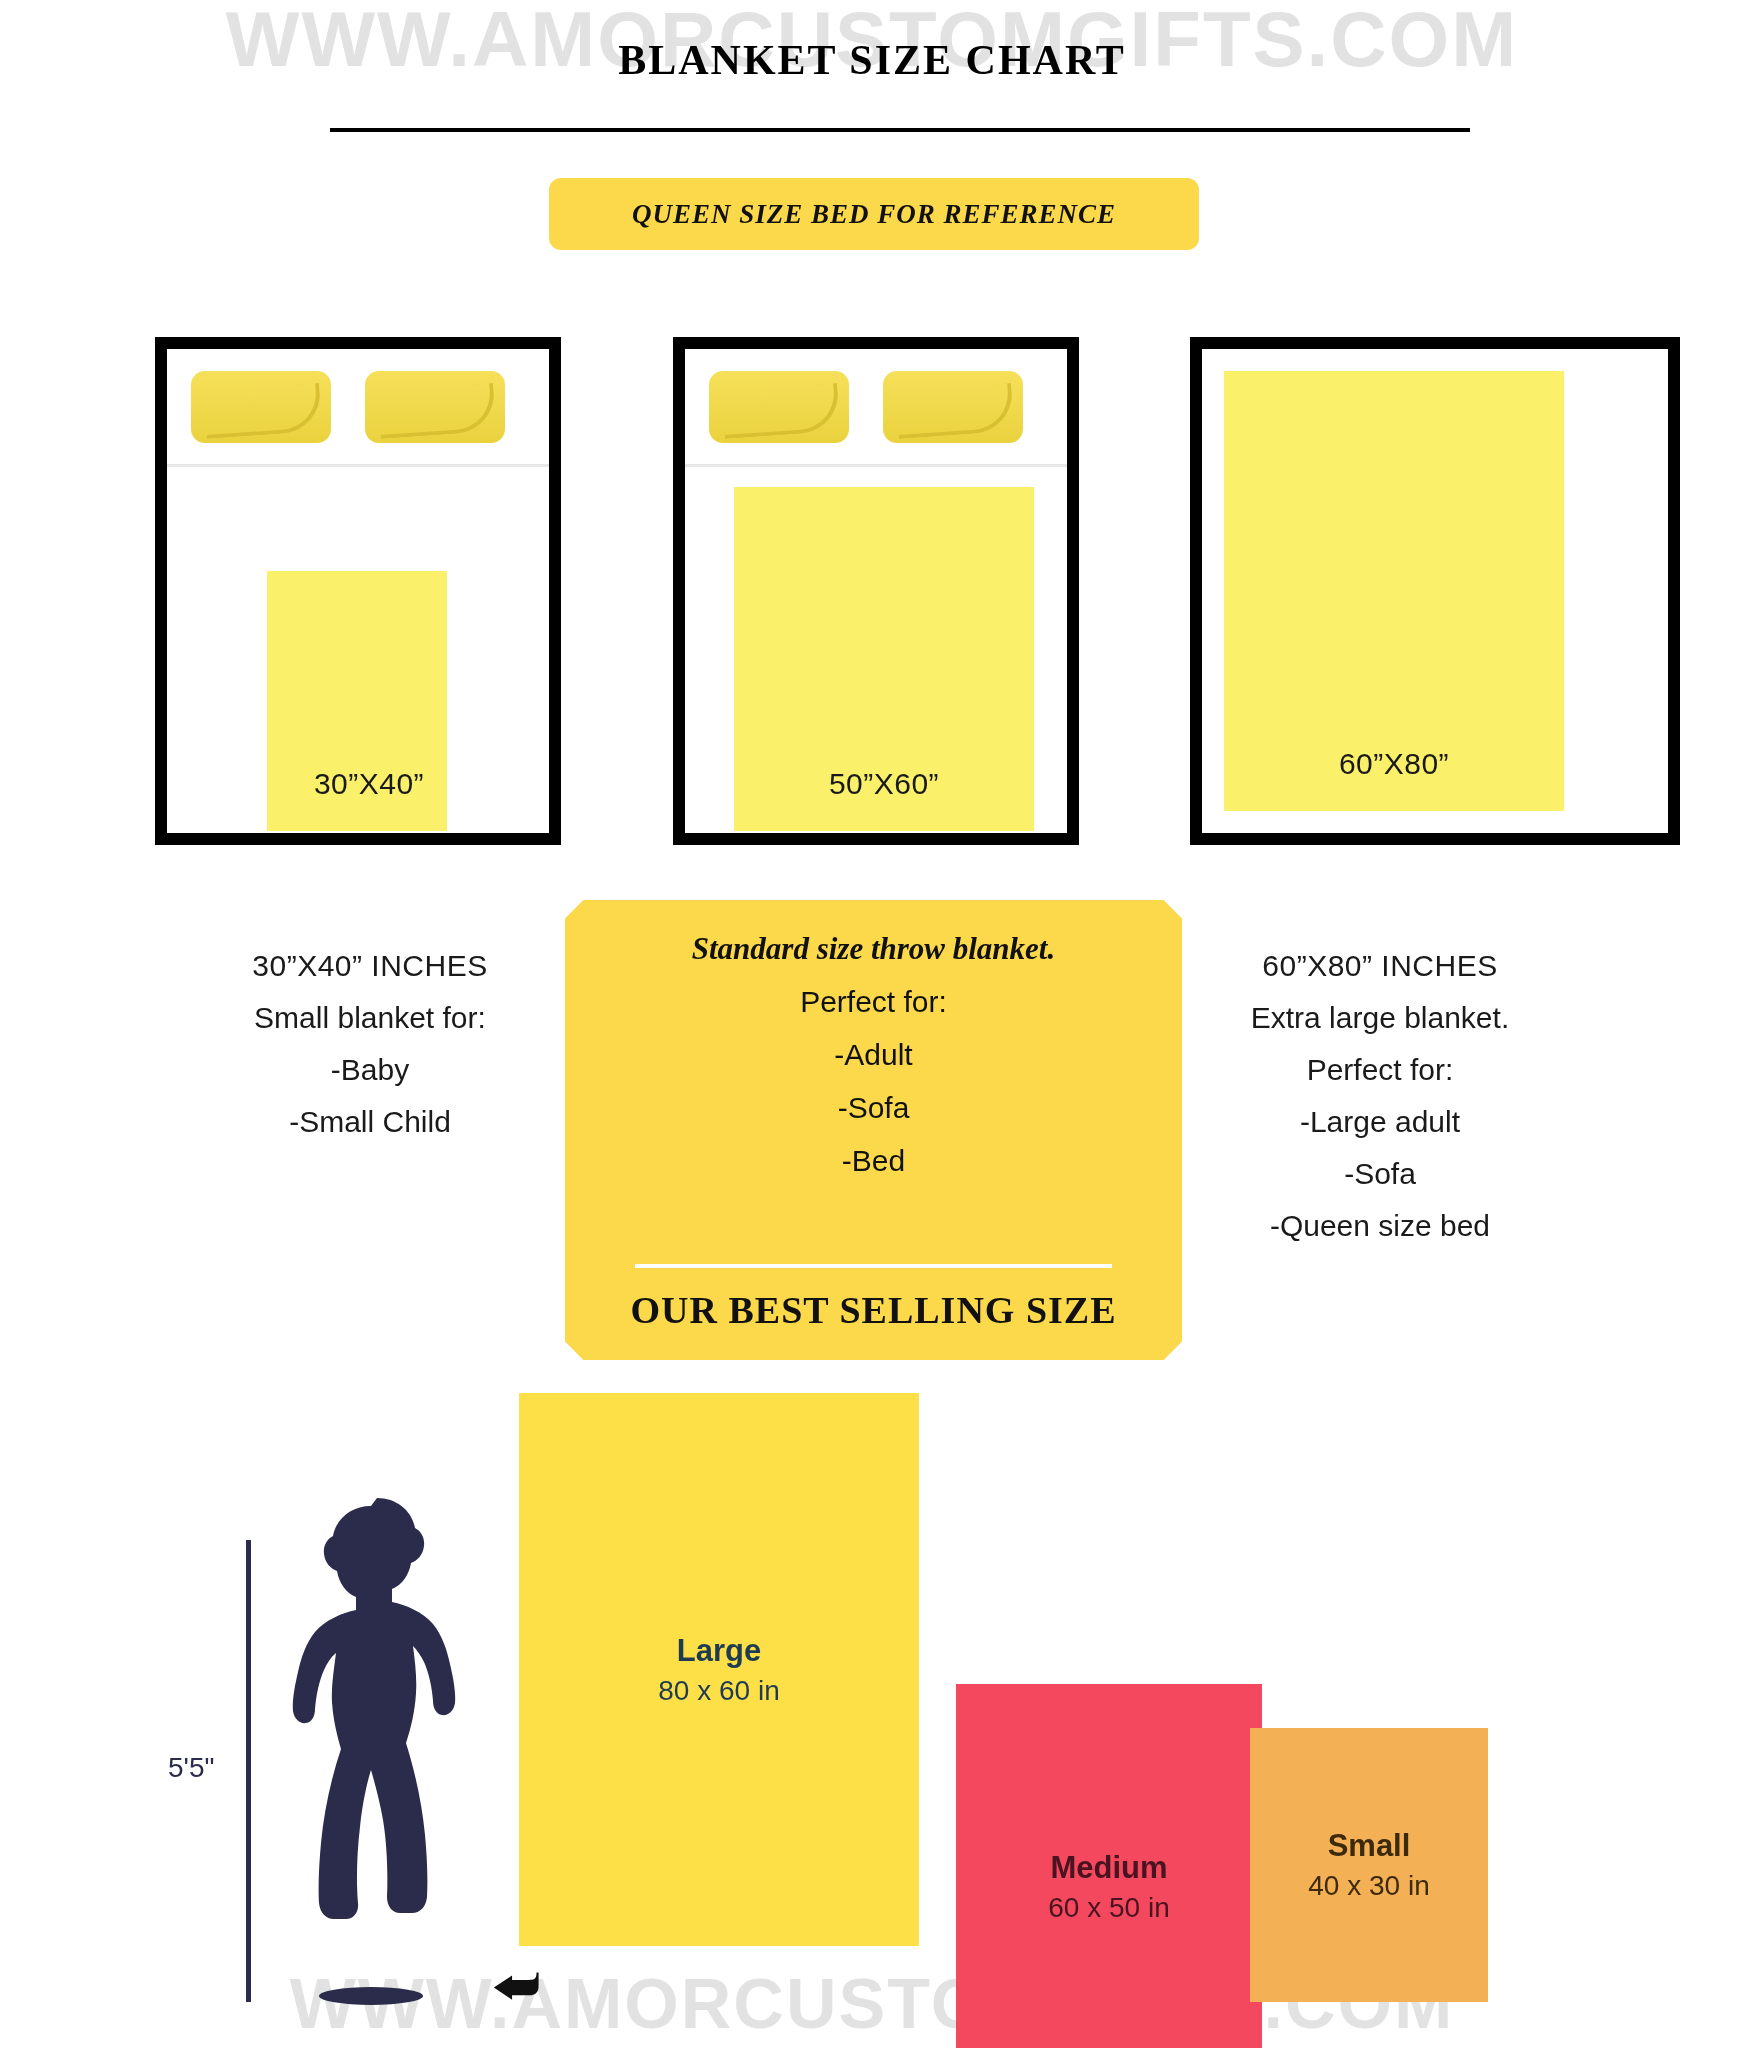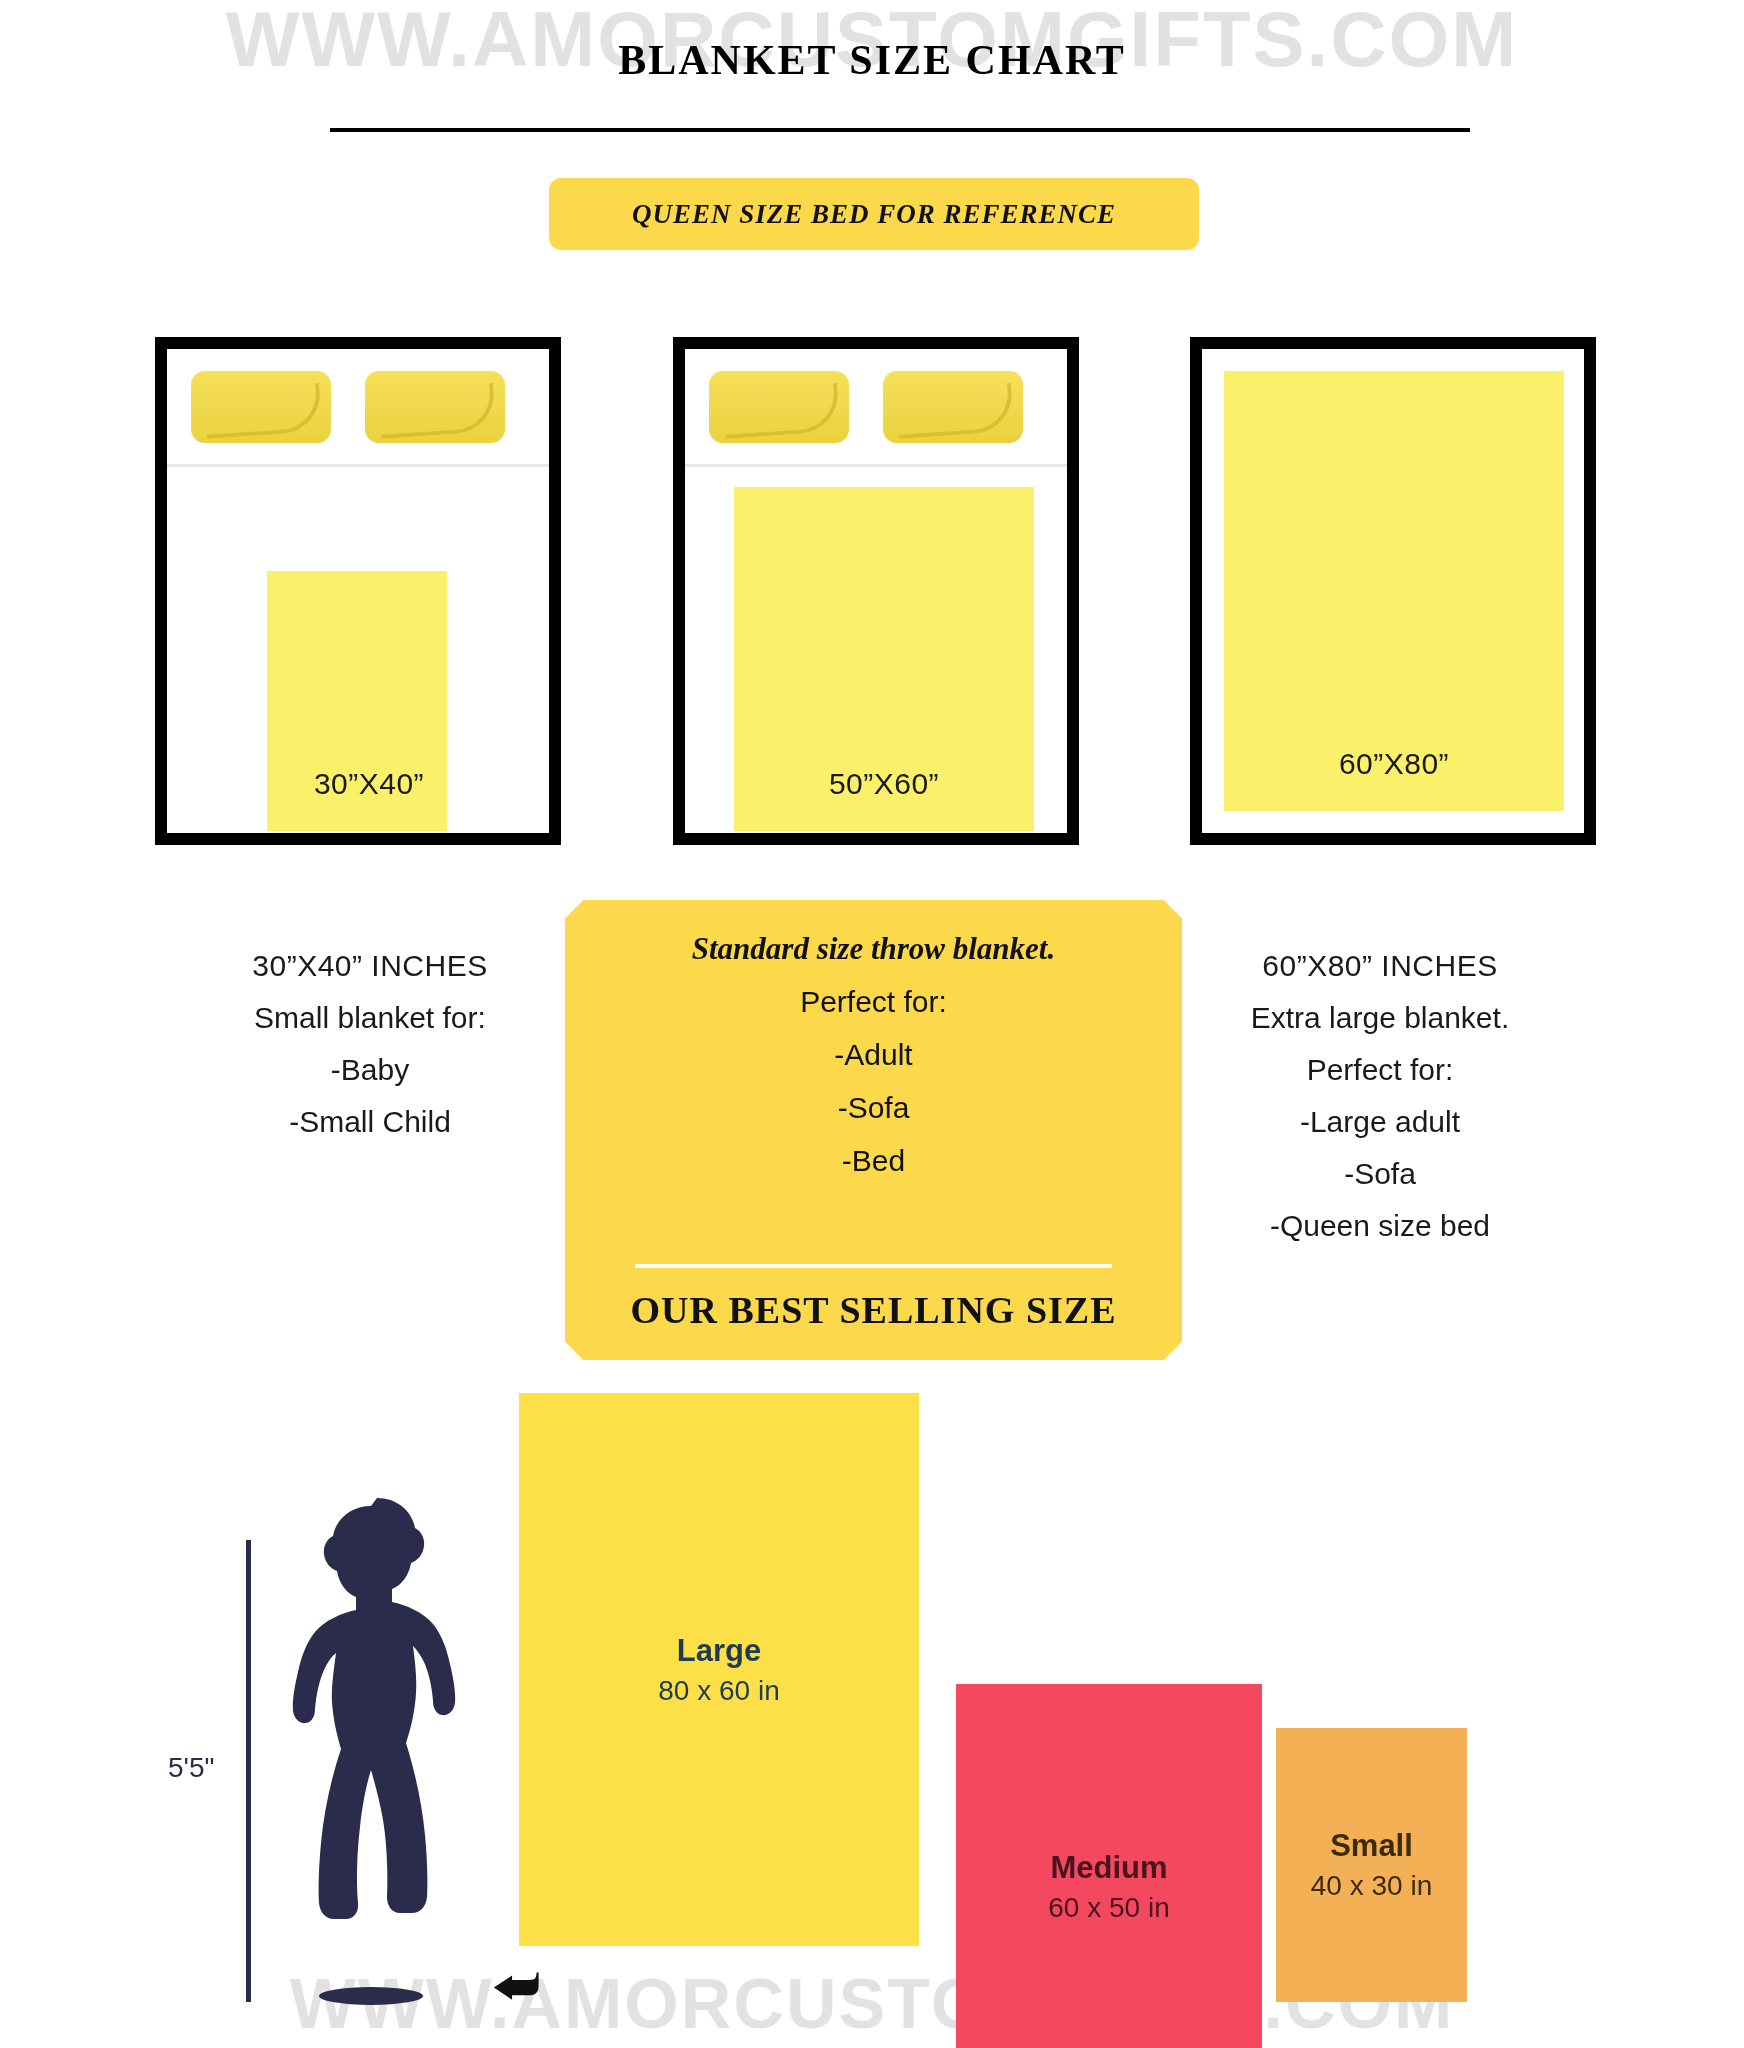--- a/index.html
+++ b/index.html
@@ -254,21 +254,21 @@
     font-size: 31px;
     color: #23234a;
     margin-bottom: 6px;
   }
   .size-box .dims {
     font-size: 28px;
     color: #23234a;
   }
   .box-large  { left: 519px;  top: 1393px; width: 400px; height: 553px; background: #fde047; }
   .box-medium { left: 956px;  top: 1684px; width: 306px; height: 406px; background: #f4485f; }
-  .box-small  { left: 1276px; top: 1728px; width: 191px; height: 274px; background: #f3b055; }
+  .box-small  { left: 1250px; top: 1728px; width: 238px; height: 274px; background: #f3b055; }
   .box-large .name, .box-large .dims { color: #1f3b52; }
   .box-medium .name, .box-medium .dims { color: #4a1320; }
   .box-small .name, .box-small .dims { color: #3d2a0c; }
 </style>
 </head>
 <body>
 
 <div class="watermark watermark-top">WWW.AMORCUSTOMGIFTS.COM</div>
 <div class="watermark watermark-bottom">WWW.AMORCUSTOMGIFTS.COM</div>
 
@@ -287,21 +287,21 @@
 
 <div class="bed" style="left:673px; top:337px; width:406px; height:508px;">
   <div class="bed-headboard"></div>
   <div class="pillow" style="left:24px;"></div>
   <div class="pillow" style="left:198px;"></div>
   <div class="blanket" style="left:49px; top:138px; width:300px; height:344px;">
     <span class="blanket-label" style="top:280px;">50”X60”</span>
   </div>
 </div>
 
-<div class="bed" style="left:1190px; top:337px; width:406px; height:508px;">
+<div class="bed" style="left:1190px; top:337px; width:490px; height:508px;">
   <div class="blanket" style="left:22px; top:22px; width:340px; height:440px;">
     <span class="blanket-label" style="top:376px;">60”X80”</span>
   </div>
 </div>
 
 <div class="desc" style="left:140px; top:940px; width:460px;">
   <div class="head">30”X40” INCHES</div>
   <div>Small blanket for:</div>
   <div>-Baby</div>
   <div>-Small Child</div>

